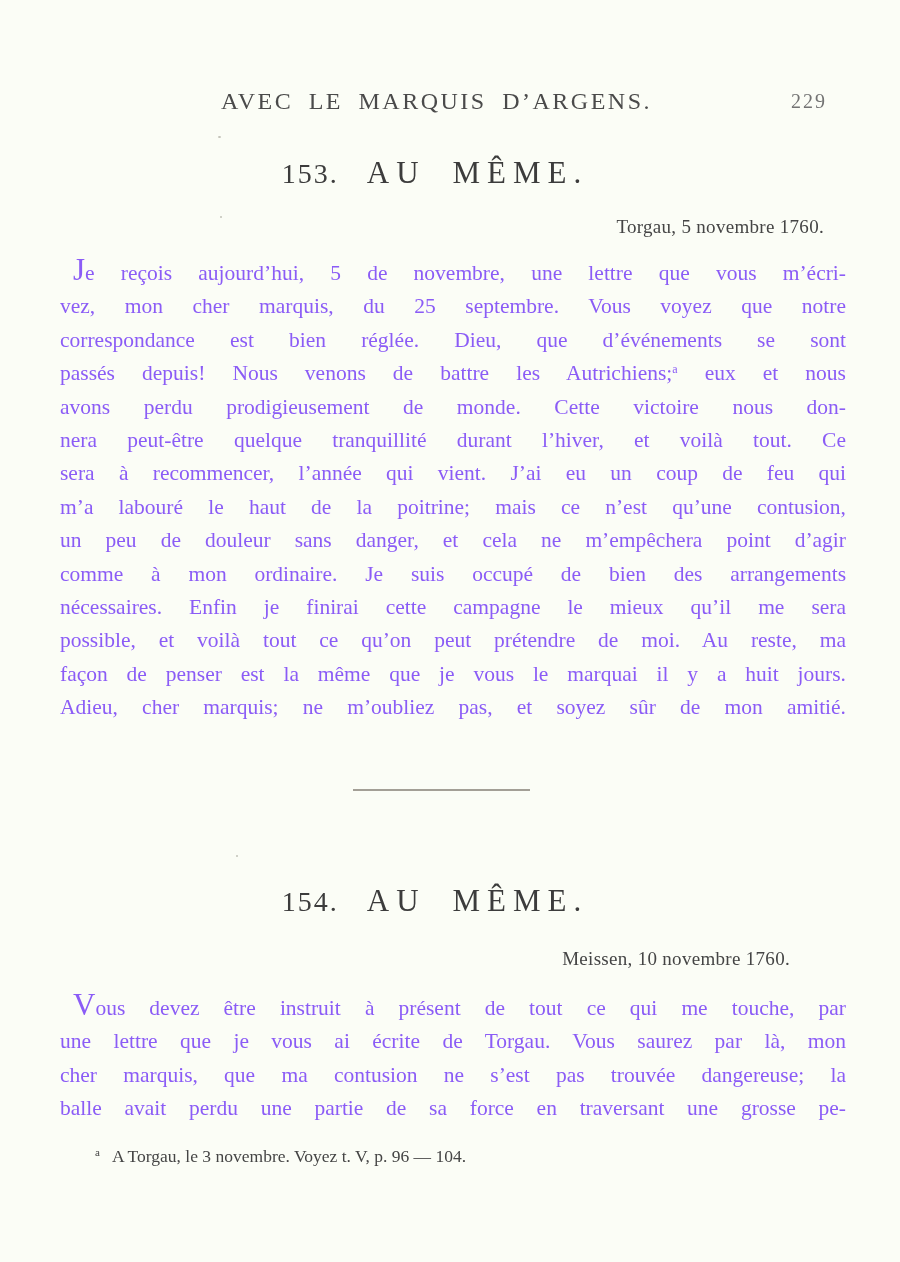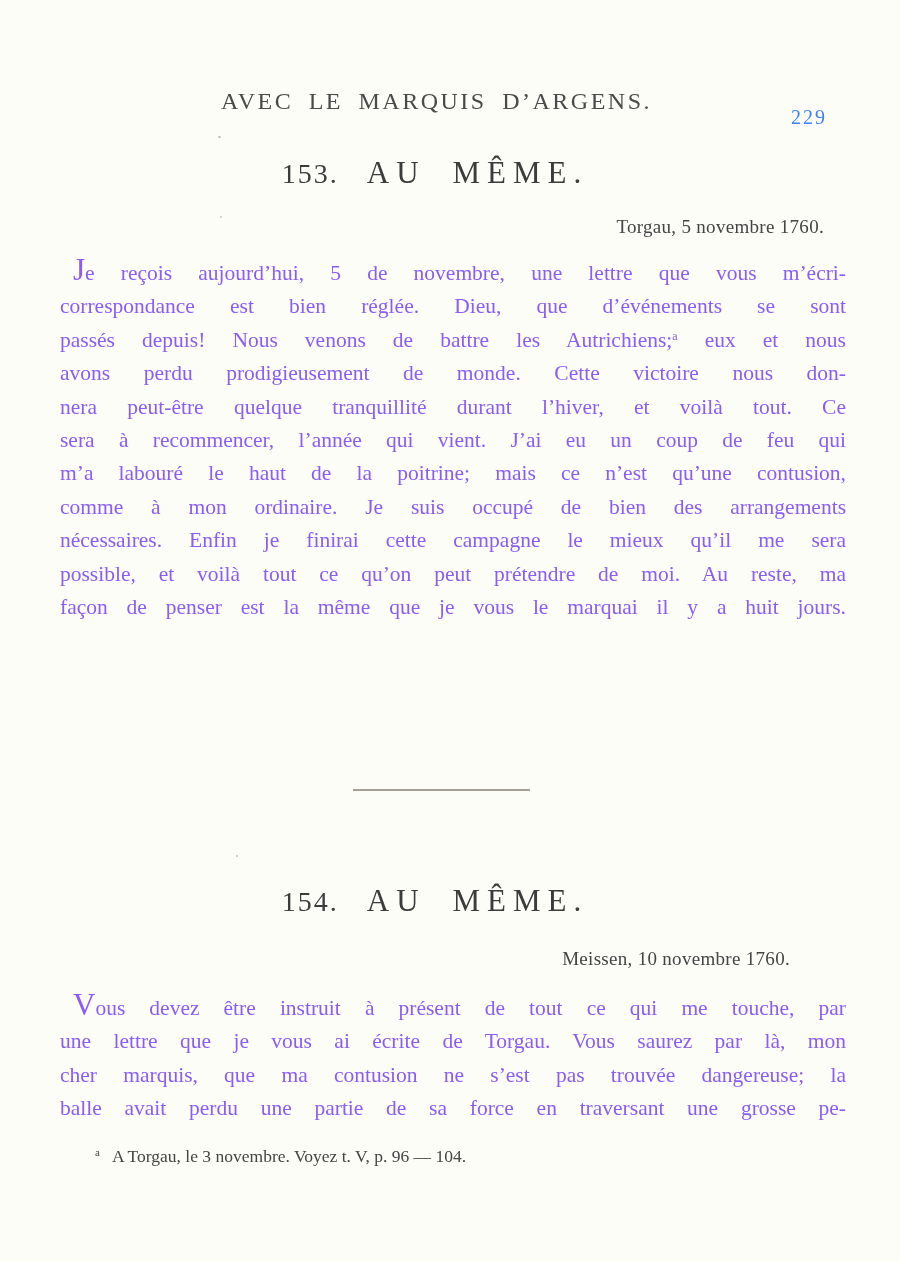--- a/index.html
+++ b/index.html
@@ -7,21 +7,21 @@
     position:relative;width:900px;height:1262px;overflow:hidden;
     background:#fbfdf6;color:#3f3f3f;
     font-family:"Liberation Serif","DejaVu Serif",serif;
   }
   
   .running-header{position:absolute;top:88px;left:60px;right:55px;height:34px;}
   .header-title{
     position:absolute;left:0;right:0;text-align:center;transform:translateX(-16px);
     font-size:24px;letter-spacing:2.5px;word-spacing:7px;color:#4a4a4a;
   }
-  .page-number{position:absolute;right:18px;top:2px;font-size:20px;letter-spacing:2px;color:#3b82f6;margin-top:16px;}
+  .page-number{position:absolute;right:18px;top:2px;font-size:20px;letter-spacing:2px;color:#737373;}
   
   .section-heading{
     position:absolute;left:0;width:100%;margin:0;text-align:center;transform:translateX(-15px);
     font-weight:normal;color:#3c3c3c;
   }
   .heading-153{top:155px;}
   .heading-154{top:883px;}
   .heading-number{font-size:28px;letter-spacing:2px;margin-right:28px;}
   .heading-title{font-size:31px;letter-spacing:7px;word-spacing:12px;}
   
@@ -58,30 +58,33 @@
   </div>
 
   <h2 class="section-heading heading-153">
     <span class="heading-number">153.</span><span class="heading-title">AU MÊME.</span>
   </h2>
 
   <div class="dateline dateline-1">Torgau, 5 novembre 1760.</div>
 
   <div class="paragraph para-1">
       <div class="pline indent"><span class="initial">J</span><span>e reçois aujourd’hui, 5 de novembre, une lettre que vous m’écri-</span></div>
+      <div class="pline"><span>vez, mon cher marquis, du 25 septembre. Vous voyez que notre</span></div>
       <div class="pline"><span>correspondance est bien réglée. Dieu, que d’événements se sont</span></div>
       <div class="pline"><span>passés depuis! Nous venons de battre les Autrichiens;</span><sup class="fnref">a</sup><span> eux et nous</span></div>
       <div class="pline"><span>avons perdu prodigieusement de monde. Cette victoire nous don-</span></div>
       <div class="pline"><span>nera peut-être quelque tranquillité durant l’hiver, et voilà tout. Ce</span></div>
       <div class="pline"><span>sera à recommencer, l’année qui vient. J’ai eu un coup de feu qui</span></div>
       <div class="pline"><span>m’a labouré le haut de la poitrine; mais ce n’est qu’une contusion,</span></div>
+      <div class="pline"><span>un peu de douleur sans danger, et cela ne m’empêchera point d’agir</span></div>
       <div class="pline"><span>comme à mon ordinaire. Je suis occupé de bien des arrangements</span></div>
       <div class="pline"><span>nécessaires. Enfin je finirai cette campagne le mieux qu’il me sera</span></div>
       <div class="pline"><span>possible, et voilà tout ce qu’on peut prétendre de moi. Au reste, ma</span></div>
       <div class="pline"><span>façon de penser est la même que je vous le marquai il y a huit jours.</span></div>
+      <div class="pline"><span>Adieu, cher marquis; ne m’oubliez pas, et soyez sûr de mon amitié.</span></div>
     </div>
 
   <div class="divider"></div>
 
   <h2 class="section-heading heading-154">
     <span class="heading-number">154.</span><span class="heading-title">AU MÊME.</span>
   </h2>
 
   <div class="dateline dateline-2">Meissen, 10 novembre 1760.</div>
 

